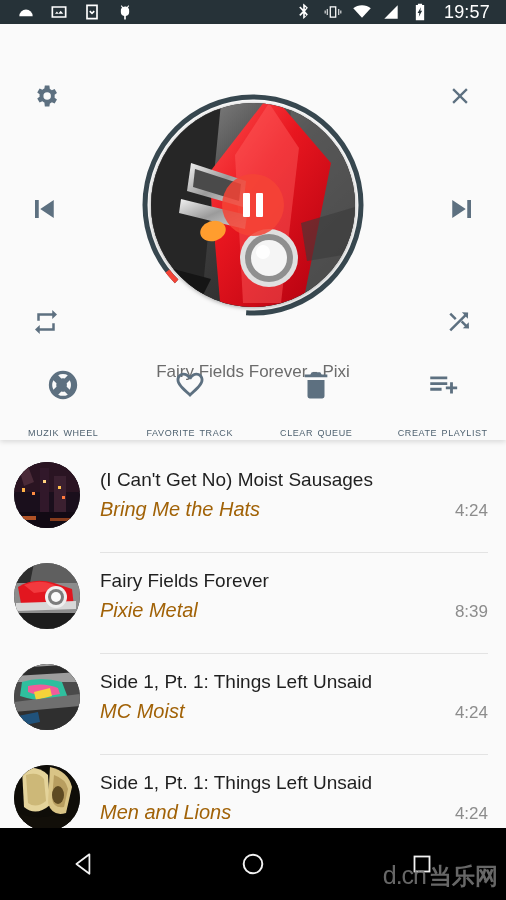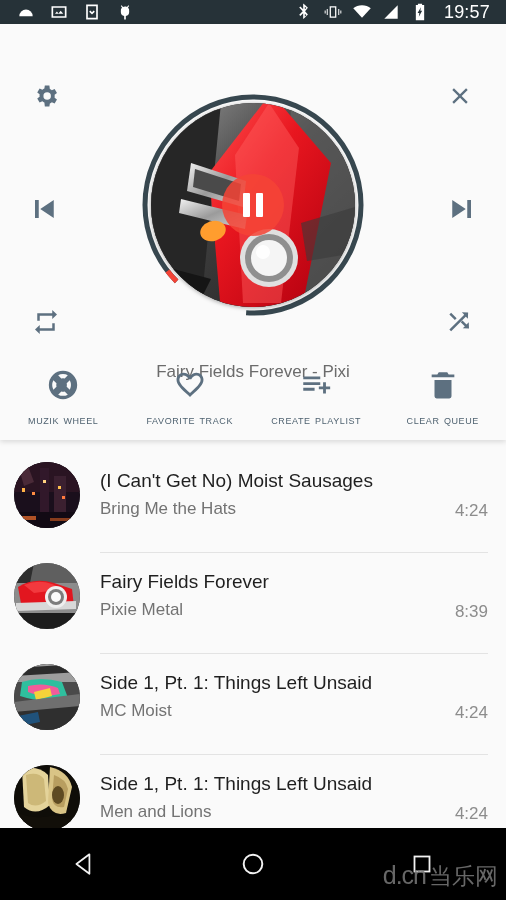--- a/index.html
+++ b/index.html
@@ -135,21 +135,21 @@
   }
   .action {
     flex: 1;
     background: none;
     border: 0;
     padding: 0;
     cursor: pointer;
     display: flex;
     flex-direction: column;
     align-items: center;
-    gap: 9px;
+    gap: 21px;
   }
   .action svg { display: block; fill: #5d7080; }
   .action .lbl {
     font-size: 13.5px;
     line-height: 18px;
     color: #4f6270;
     text-align: center;
     font-variant: small-caps;
     text-transform: lowercase;
     letter-spacing: 0.6px;
@@ -192,24 +192,25 @@
     gap: 7px;
   }
   .track .t-title {
     font-size: 19px;
     color: #1f1f1f;
     white-space: nowrap;
     overflow: hidden;
     text-overflow: clip;
   }
   .track .t-sub {
-    font-size: 17px;
-    color: #737373;
+    font-size: 20px;
+    color: #a16207;
     white-space: nowrap;
     overflow: hidden;
+    font-style: italic;
   }
   .track .t-dur {
     font-size: 17px;
     color: #8c8c8c;
     margin-left: 20px;
     align-self: flex-end;
     padding-bottom: 16px;
     flex: 0 0 auto;
   }
   .track .divider {
@@ -247,21 +248,21 @@
     display: flex;
     align-items: flex-end;
     gap: 3px;
     color: #7a7a7a;
     font-size: 25px;
     letter-spacing: -1px;
     line-height: 1;
     opacity: 0.85;
     pointer-events: none;
   }
-  .watermark .wm-cn { font-size: 23px; letter-spacing: 0px; }
+  .watermark .wm-cn { font-size: 23px; letter-spacing: 0px; font-weight: bold; }
 </style>
 </head>
 <body>
 
 <div id="app">
 
   <div class="statusbar">
     <div class="sb-left">
       <span>
         <svg class="sb-icon" viewBox="0 0 24 24">
@@ -412,29 +413,29 @@
         <span class="lbl">Muzik Wheel</span>
       </button>
       <button class="action">
         <svg width="34" height="34" viewBox="0 0 24 24">
             <path d="M12 20.4l-1.4-1.3C5.6 14.6 2.5 11.8 2.5 8.3 2.5 5.5 4.7 3.4 7.5 3.4c1.6 0 3.1.7 4.5 2.3 1.4-1.6 2.9-2.3 4.5-2.3 2.8 0 5 2.1 5 4.9 0 3.5-3.1 6.3-8.1 10.8L12 20.4zm0-2.8c4.4-4 7.5-6.6 7.5-9.3 0-1.7-1.3-3-3-3-1.3 0-2.6.9-3.6 2.6h-1.8C10.1 6.2 8.8 5.3 7.5 5.3c-1.7 0-3 1.3-3 3 0 2.7 3.1 5.3 7.5 9.3z"></path>
           </svg>
         <span class="lbl">Favorite Track</span>
       </button>
       <button class="action">
         <svg width="34" height="34" viewBox="0 0 24 24">
-            <path d="M3 6h12v2H3V6zm0 4h12v2H3v-2zm0 4h8v2H3v-2zm14-4h2v3h3v2h-3v3h-2v-3h-3v-2h3v-3z"></path>
-          </svg>
-        <span class="lbl">Create Playlist</span>
+            <path d="M9 3h6l1 1.5h4V6.5H4V4.5h4L9 3zm-3 5.5h12V20a1.5 1.5 0 0 1-1.5 1.5h-9A1.5 1.5 0 0 1 6 20V8.5z"></path>
+          </svg>
+        <span class="lbl">Clear Queue</span>
       </button>
       <button class="action">
         <svg width="34" height="34" viewBox="0 0 24 24">
-            <path d="M9 3h6l1 1.5h4V6.5H4V4.5h4L9 3zm-3 5.5h12V20a1.5 1.5 0 0 1-1.5 1.5h-9A1.5 1.5 0 0 1 6 20V8.5z"></path>
-          </svg>
-        <span class="lbl">Clear Queue</span>
+            <path d="M3 6h12v2H3V6zm0 4h12v2H3v-2zm0 4h8v2H3v-2zm14-4h2v3h3v2h-3v3h-2v-3h-3v-2h3v-3z"></path>
+          </svg>
+        <span class="lbl">Create Playlist</span>
       </button>
     </div>
   </div>
 
   <div class="queue">
 
     <div class="track">
       <div class="thumb">
         <svg viewBox="0 0 66 66" preserveAspectRatio="xMidYMid slice">
           <rect width="66" height="66" fill="#1a0f1c"></rect>

